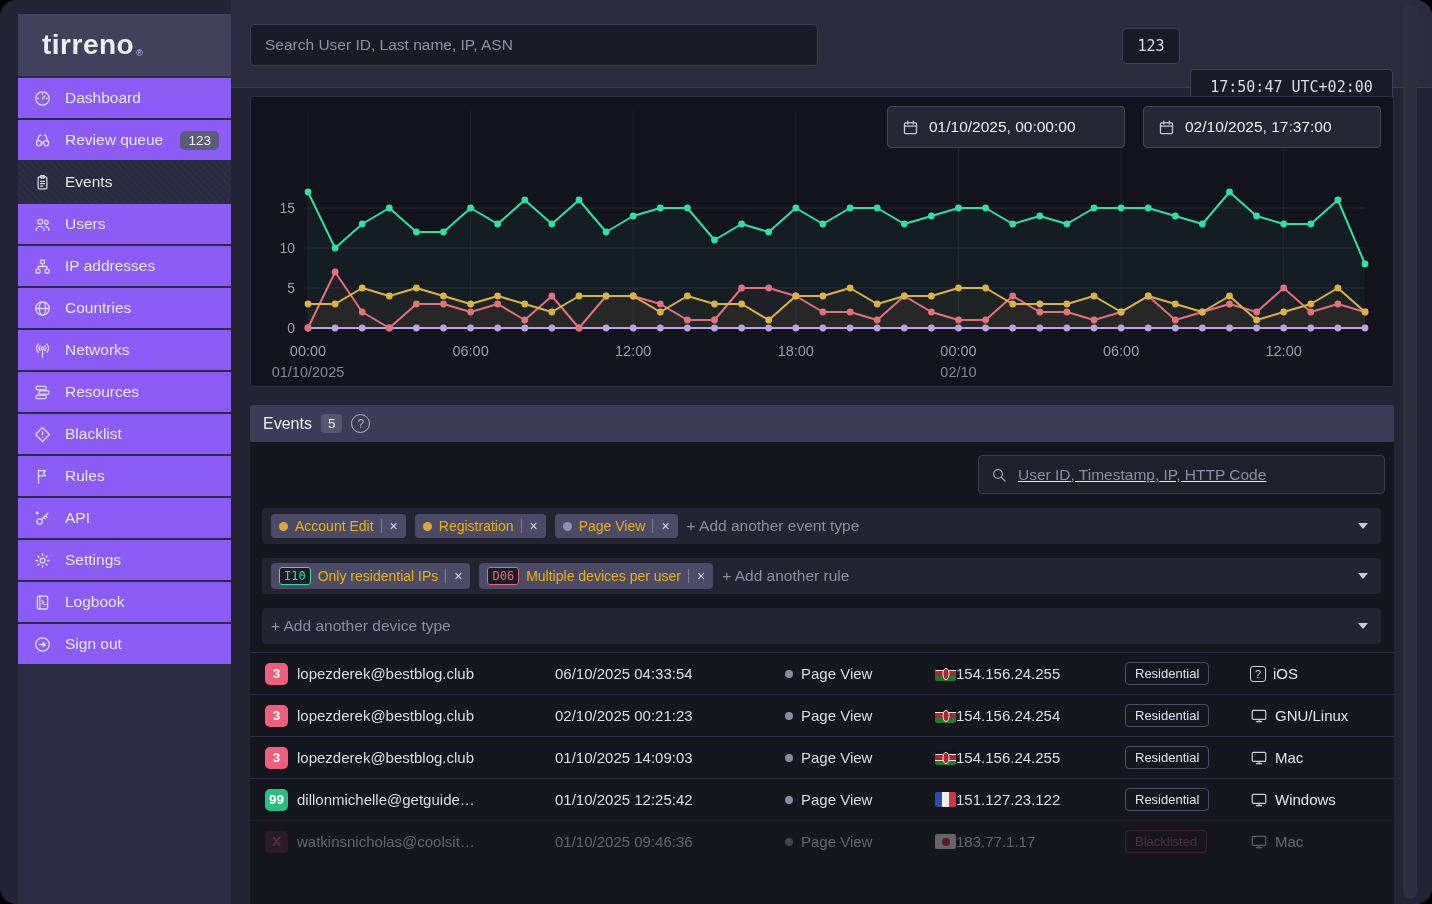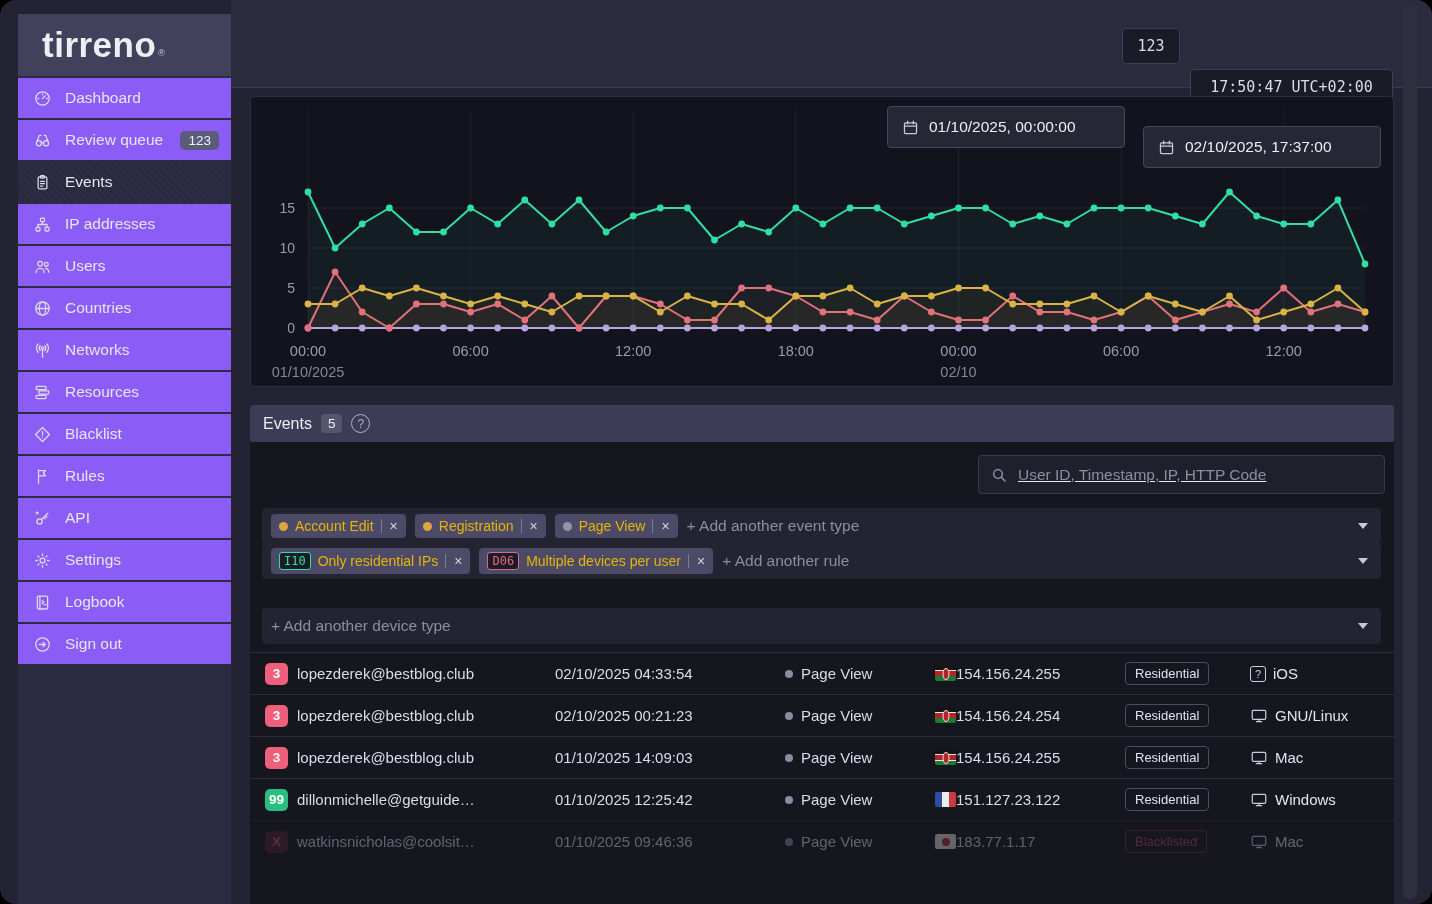--- a/index.html
+++ b/index.html
@@ -5,21 +5,21 @@
   html,body{margin:0;padding:0;}
   body{
     width:1432px;height:904px;background:#000;position:relative;overflow:hidden;
     font-family:"Liberation Sans",sans-serif;-webkit-font-smoothing:antialiased;
   }
   .window{position:absolute;inset:0;background:#232334;border-radius:16px;overflow:hidden;}
 
   
   .sidebar{position:absolute;left:18px;top:14px;width:213px;bottom:0;background:#2b2b42;}
   .logo-block{height:62px;background:#41415c;display:flex;align-items:center;padding-left:24px;margin-bottom:2px;}
-  .logo-text{font-size:35px;font-weight:700;color:#eceef2;letter-spacing:.5px;}
+  .logo-text{font-size:28px;font-weight:700;color:#eceef2;letter-spacing:.5px;}
   .logo-reg{font-size:9px;color:#c9c9d6;margin-left:2px;position:relative;top:8px;}
   .nav-item{height:40px;background:#8b5cf6;margin-bottom:2px;display:flex;align-items:center;padding:0 12px 0 15px;cursor:pointer;}
   .nav-item.active{background:#29293f;background-image:repeating-linear-gradient(45deg,rgba(255,255,255,.025) 0 2px,transparent 2px 5px);}
   .nav-ic-wrap{width:19px;height:19px;color:#dcdce8;flex:0 0 auto;}
   .nav-ic-wrap svg{width:19px;height:19px;display:block;}
   .nav-label{color:#e6e6f0;font-size:15.5px;margin-left:13px;flex:1 1 auto;white-space:nowrap;}
   .nav-badge{background:#5b5b7a;color:#eef0f4;border-radius:5px;font-size:13.5px;padding:2px 8px;}
 
   
   .main{position:absolute;left:231px;top:0;right:0;bottom:0;background:#232334;}
@@ -39,21 +39,21 @@
   .clock-box{right:39px;width:203px;margin-top:41px;}
 
   
   .chart-panel{position:absolute;left:19px;top:96px;width:1144px;height:291px;background:#13131d;border:1px solid #2c2c42;border-radius:4px;box-sizing:border-box;}
   .date-input{
     position:absolute;top:9px;height:42px;width:238px;box-sizing:border-box;background:#262634;
     border:1px solid #46465e;border-radius:4px;display:flex;align-items:center;gap:10px;
     padding:0 14px;color:#eceef2;font-size:15.5px;cursor:pointer;z-index:2;
   }
   .date-start{right:268px;}
-  .date-end{right:12px;margin-top:20px;}
+  .date-end{right:12px;}
   .date-input svg{width:17px;height:17px;color:#c9c9d6;flex:0 0 auto;}
   #chart{position:absolute;left:0;top:0;z-index:1;}
 
   
   .events-header{
     position:absolute;left:19px;top:405px;width:1144px;height:37px;box-sizing:border-box;
     background:#3c3c56;border-radius:3px;display:flex;align-items:center;padding:0 13px;gap:9px;
   }
   .ev-title{color:#eceef2;font-size:16px;}
   .ev-count{background:#55556f;color:#eef0f4;font-size:13.5px;border-radius:4px;padding:2px 7px;}
@@ -155,44 +155,44 @@
               <rect x="9.5" y="3.3" width="5" height="3.2" rx="1"></rect>
               <path d="M9.5 10.5h5M9.5 13.5h5M9.5 16.5h3"></path>
             </svg>
           </span>
     <span class="nav-label">Events</span>
 
   </div>
   <div class="nav-item ">
     <span class="nav-ic-wrap">
             <svg viewBox="0 0 24 24" fill="none" stroke="currentColor" stroke-width="1.6" stroke-linecap="round" stroke-linejoin="round">
+              <circle cx="9" cy="8.5" r="3"></circle>
+              <path d="M4 19.5c0-2.8 2.2-5 5-5s5 2.2 5 5"></path>
+              <circle cx="16.8" cy="9.3" r="2.4"></circle>
+              <path d="M15.7 14.3c2.5.4 4.3 2.5 4.3 5"></path>
+            </svg>
+          </span>
+    <span class="nav-label">Users</span>
+
+  </div>
+  <div class="nav-item ">
+    <span class="nav-ic-wrap">
+            <svg viewBox="0 0 24 24" fill="none" stroke="currentColor" stroke-width="1.6" stroke-linecap="round" stroke-linejoin="round">
               <rect x="9.5" y="3.8" width="5" height="4.6" rx="1"></rect>
               <rect x="3.8" y="15.6" width="5" height="4.6" rx="1"></rect>
               <rect x="15.2" y="15.6" width="5" height="4.6" rx="1"></rect>
               <path d="M12 8.4v3.6M6.3 15.6V12h11.4v3.6"></path>
             </svg>
           </span>
     <span class="nav-label">IP addresses</span>
 
   </div>
   <div class="nav-item ">
     <span class="nav-ic-wrap">
             <svg viewBox="0 0 24 24" fill="none" stroke="currentColor" stroke-width="1.6" stroke-linecap="round" stroke-linejoin="round">
-              <circle cx="9" cy="8.5" r="3"></circle>
-              <path d="M4 19.5c0-2.8 2.2-5 5-5s5 2.2 5 5"></path>
-              <circle cx="16.8" cy="9.3" r="2.4"></circle>
-              <path d="M15.7 14.3c2.5.4 4.3 2.5 4.3 5"></path>
-            </svg>
-          </span>
-    <span class="nav-label">Users</span>
-
-  </div>
-  <div class="nav-item ">
-    <span class="nav-ic-wrap">
-            <svg viewBox="0 0 24 24" fill="none" stroke="currentColor" stroke-width="1.6" stroke-linecap="round" stroke-linejoin="round">
               <circle cx="12" cy="12" r="8.5"></circle>
               <ellipse cx="12" cy="12" rx="4" ry="8.5"></ellipse>
               <path d="M3.5 12h17"></path>
             </svg>
           </span>
     <span class="nav-label">Countries</span>
 
   </div>
   <div class="nav-item ">
     <span class="nav-ic-wrap">
@@ -276,20 +276,21 @@
             </svg>
           </span>
     <span class="nav-label">Sign out</span>
 
   </div>
       </nav>
   </aside>
 
   <main class="main">
     <div class="topbar">
+      <input class="search-input" placeholder="Search User ID, Last name, IP, ASN" style="">
       <div class="mono-box counter-box">
         <span>123</span>
       </div>
       <div class="mono-box clock-box">
         <span>17:50:47 UTC+02:00</span>
       </div>
     </div>
 
     <section class="chart-panel">
       <div class="date-input date-start">
@@ -529,21 +530,21 @@
       <span class="chip-x">×</span>
     </span>
     <span class="chip">
       <span class="chip-dot" style="background:#9193a8"></span>
       <span class="chip-label">Page View</span>
       <span class="chip-x">×</span>
     </span>
           <span class="add-label">+ Add another event type</span>
         <span class="chev"></span>
       </div>
-      <div class="filter-row" style="top:101px" id="filter-rules">
+      <div class="filter-row" style="top:116px" id="filter-rules">
     <span class="chip">
       <span class="rule-code" style="color:#2fe0a2">I10</span>
       <span class="chip-label">Only residential IPs</span>
       <span class="chip-x">×</span>
     </span>
     <span class="chip">
       <span class="rule-code" style="color:#e06a7a">D06</span>
       <span class="chip-label">Multiple devices per user</span>
       <span class="chip-x">×</span>
     </span>
@@ -555,21 +556,21 @@
         <span class="chev"></span>
       </div>
 
       <div class="etable">
         <div id="tbody">
   <div class="trow ">
     <span class="cell-email">
       <span class="score-badge" style="background:#ee5f7c;color:#ffffff">3</span>
       <span class="email-text">lopezderek@bestblog.club</span>
     </span>
-    <span>02/10/2025 04:33:54</span>
+    <span>06/10/2025 04:33:54</span>
     <span class="cell-event">
       <span class="ev-dot"></span>Page View
     </span>
     <span class="cell-ip">
       <span class="flag flag-ke"></span>
       <span>154.156.24.255</span>
     </span>
     <span>
       <span class="iptype-chip ">Residential</span>
     </span>

